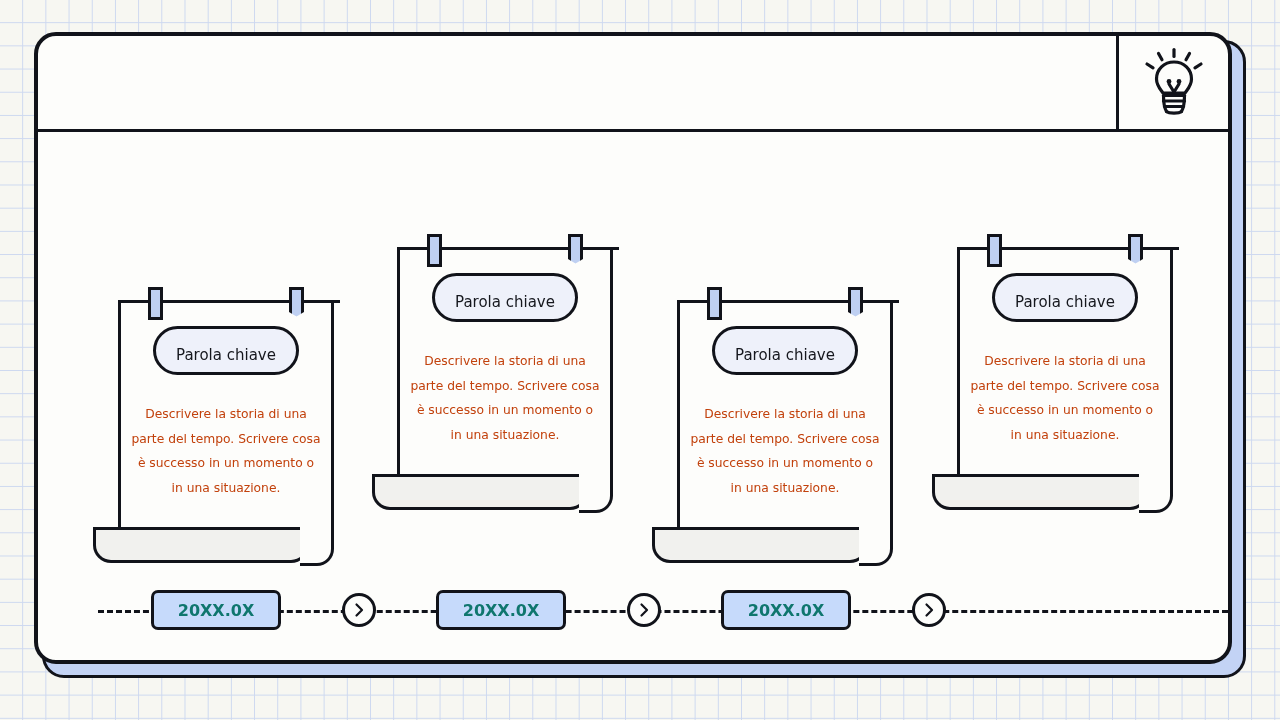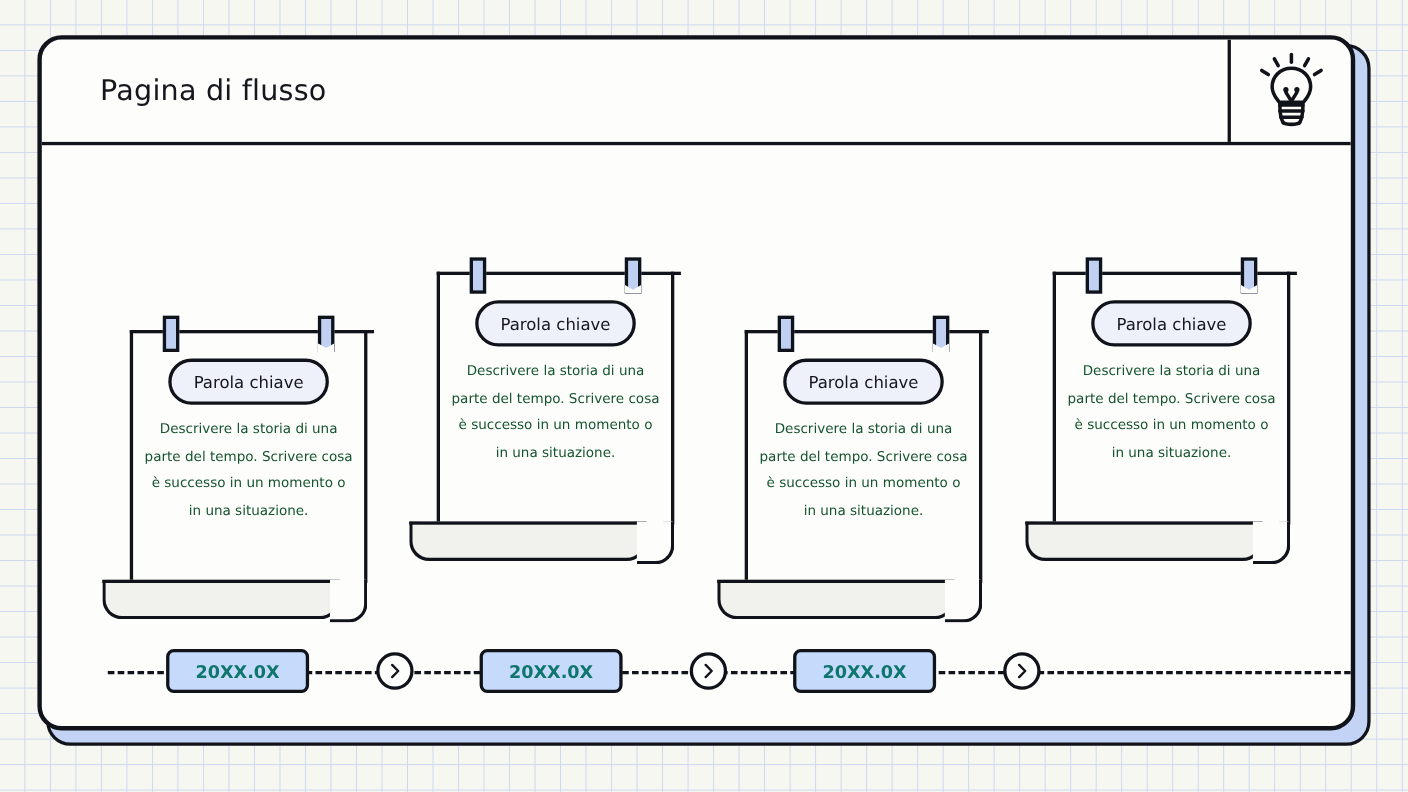--- a/index.html
+++ b/index.html
@@ -136,34 +136,34 @@
   }
   .card-body {
     position: absolute;
     left: 0;
     top: 26px;
     width: 100%;
     text-align: center;
   }
   .keyword-pill {
     display: inline-block;
-    padding: 10px 20px 8px;
+    padding: 17px 20px 8px;
     border: 3px solid #11131a;
     border-radius: 40px;
     background: #eef1fa;
     font-size: 15px;
     color: #15171d;
     white-space: nowrap;
   }
   .card-text {
-    margin: 10px auto 0;
+    margin: 27px auto 0;
     width: 190px;
     font-size: 12.3px;
     line-height: 24.5px;
-    color: #14532d;
+    color: #c2410c;
   }
   .card-curl {
     position: absolute;
     left: -28px;
     bottom: -33px;
     width: 216px;
     height: 36px;
     border: 3px solid #11131a;
     border-radius: 0 0 18px 18px;
     border-top: none;
@@ -239,21 +239,20 @@
   }
 </style>
 </head>
 <body>
 
 <div class="slide-wrap">
   <div class="frame-shadow"></div>
   <div class="frame-panel">
 
     <div class="header">
-      <div class="header-title">Pagina di flusso</div>
       <div class="header-icon-cell">
         <span>
           <svg width="62" height="70" viewBox="0 0 62 70" fill="none" stroke="#11131a" stroke-width="3.2" stroke-linecap="round">
             <path d="M31 16 C21 16 13.5 23.5 13.5 33 C13.5 39.5 17.5 43.5 20 47 L42 47 C44.5 43.5 48.5 39.5 48.5 33 C48.5 23.5 41 16 31 16 Z" fill="none"></path>
             <path d="M20.5 49.5 h21"></path>
             <path d="M20.5 55 h21"></path>
             <path d="M21.5 60.5 h19"></path>
             <path d="M23.5 65.5 C26 67.6 36 67.6 38.5 65.5"></path>
             <path d="M20.5 49.5 C20.5 55 20.5 60.5 23.5 65.5"></path>
             <path d="M41.5 49.5 C41.5 55 41.5 60.5 38.5 65.5"></path>

